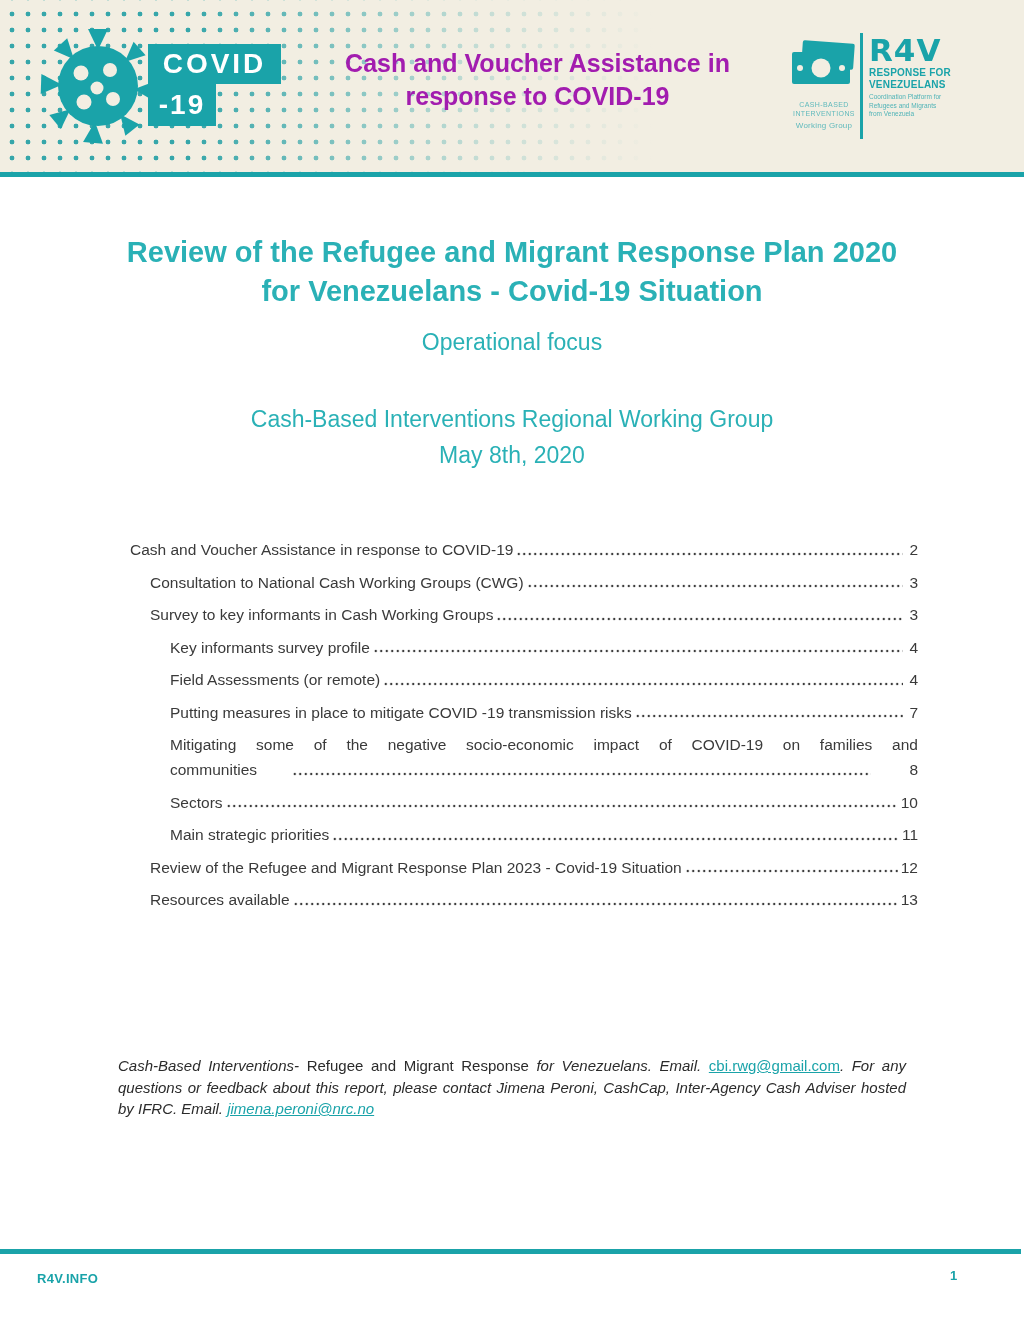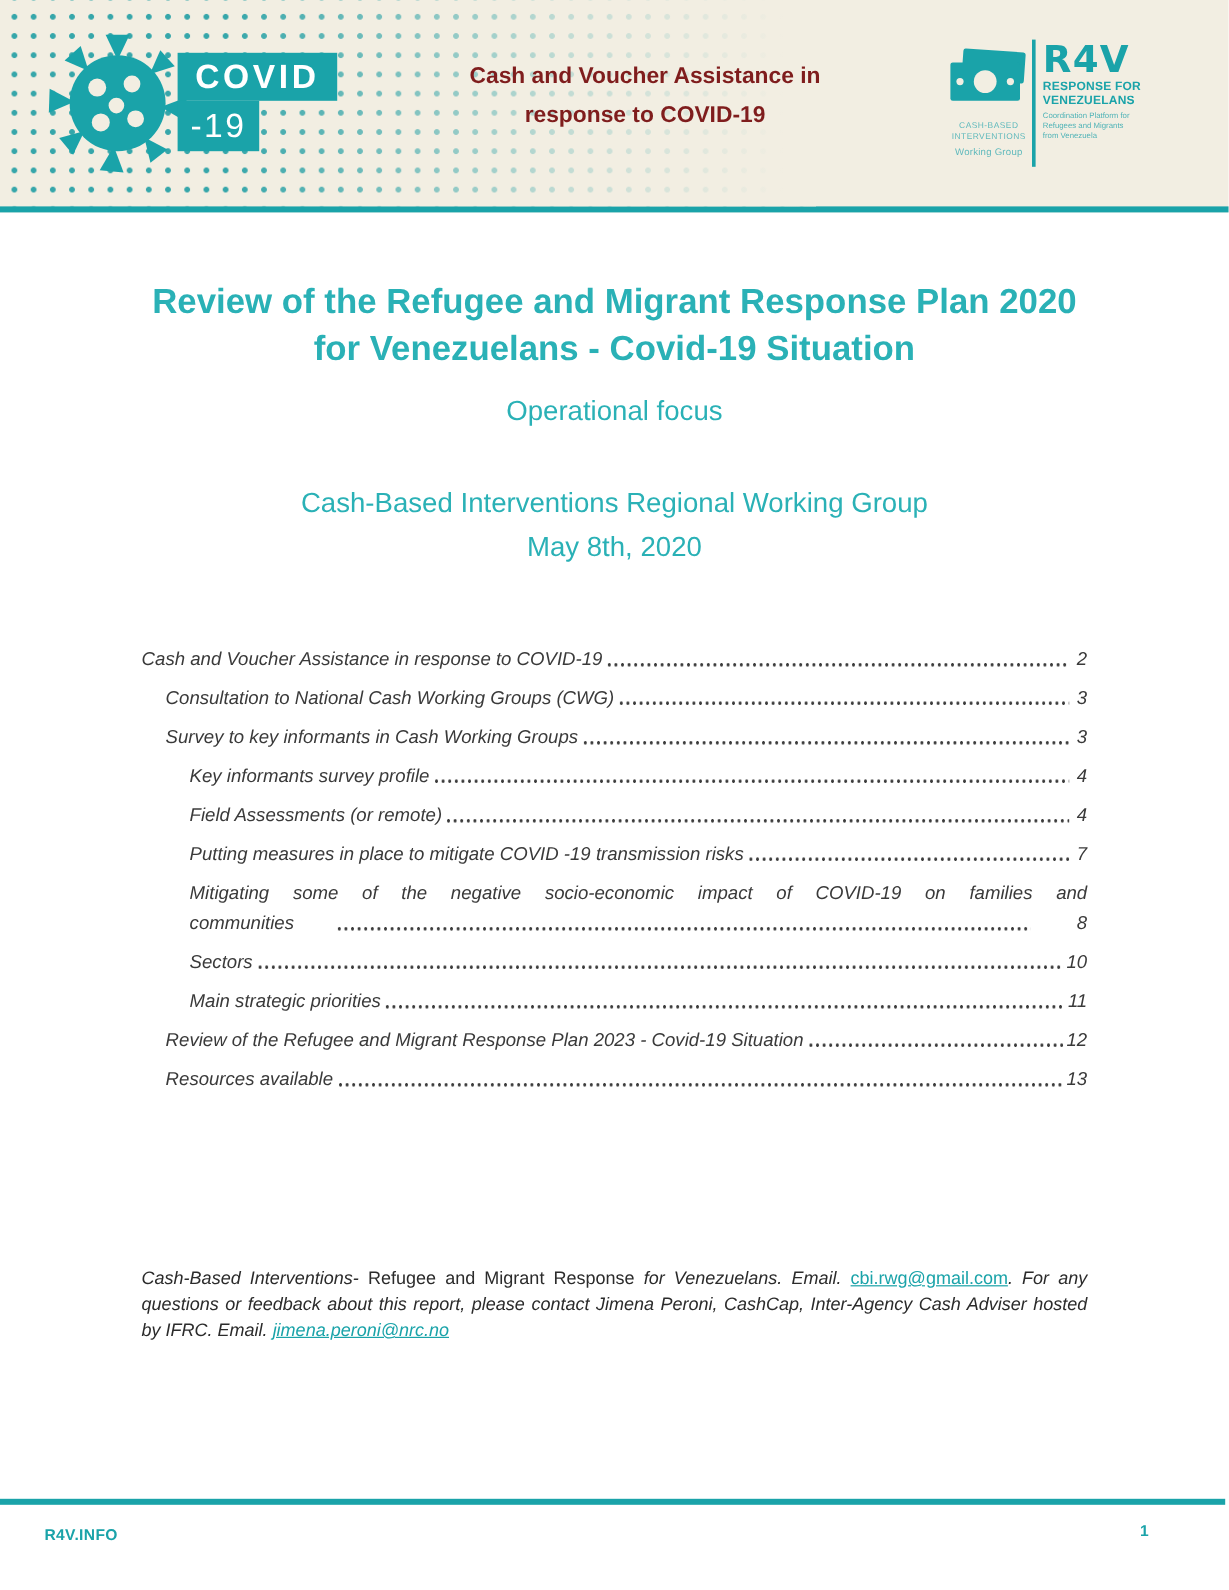--- a/index.html
+++ b/index.html
@@ -16,38 +16,38 @@
   
   .header{position:absolute;left:0;top:0;width:1024px;height:177px;background:var(--cream);border-bottom:5px solid var(--teal);}
   .halftone{position:absolute;left:0;top:0;width:680px;height:172px;
     background-image:radial-gradient(circle,rgba(21,154,160,.85) 2.1px,rgba(0,0,0,0) 2.7px);
     background-size:16px 16px;background-position:4px 6px;}
   .halftone-fade{position:absolute;left:0;top:0;width:680px;height:172px;
     background:linear-gradient(90deg,rgba(242,238,226,0) 0%,rgba(242,238,226,0) 28%,rgba(242,238,226,.75) 70%,var(--cream) 96%);}
   .virus{position:absolute;left:36px;top:24px;}
   .covid-logo{position:absolute;left:148px;top:44px;}
   .covid-box1{width:133px;height:40px;background:var(--teal);color:#fff;font-weight:bold;font-size:28px;letter-spacing:3px;display:flex;align-items:center;justify-content:center;}
-  .covid-box2{width:68px;height:42px;background:var(--teal);color:#fff;font-weight:normal;font-size:28px;letter-spacing:2px;display:flex;align-items:center;justify-content:center;}
-  .header-title{position:absolute;left:300px;top:47px;width:475px;text-align:center;color:#7f1d1d;font-size:19px;font-weight:bold;line-height:33px;}
+  .covid-box2{width:68px;height:42px;background:var(--teal);color:#fff;font-weight:bold;font-size:28px;letter-spacing:2px;display:flex;align-items:center;justify-content:center;}
+  .header-title{position:absolute;left:300px;top:47px;width:475px;text-align:center;color:#a21caf;font-size:25px;font-weight:bold;line-height:33px;}
   .cbi-logo{position:absolute;left:788px;top:40px;width:72px;text-align:center;}
   .cbi-text{margin-top:8px;color:#5fb9bc;font-size:7px;line-height:9px;letter-spacing:.4px;}
   .cbi-text .wg{font-size:8px;margin-top:3px;letter-spacing:.2px;}
   .logo-divider{position:absolute;left:860px;top:33px;width:3px;height:106px;background:var(--teal);}
   .r4v{position:absolute;left:869px;top:33px;width:110px;color:var(--teal);}
   .r4v-word{font-size:31px;font-weight:800;letter-spacing:1px;line-height:34px;font-family:"DejaVu Sans",sans-serif;}
   .r4v-sub{font-size:10px;font-weight:bold;line-height:12px;letter-spacing:.2px;}
   .r4v-tag{font-size:6.5px;line-height:8.5px;color:#4fb3b7;margin-top:2px;}
 
   
   .doc-title{position:absolute;left:0;top:233px;width:1024px;text-align:center;color:var(--teal-bright);font-size:29px;font-weight:bold;line-height:39px;}
   .subtitle{position:absolute;left:0;top:329px;width:1024px;text-align:center;color:var(--teal-bright);font-size:23px;}
   .group-heading{position:absolute;left:0;top:401px;width:1024px;text-align:center;color:var(--teal-bright);font-size:23px;line-height:36px;}
 
   
-  .toc{position:absolute;left:118px;top:539px;width:788px;color:var(--text);font-size:15.5px;font-style:italic;}
+  .toc{position:absolute;left:130px;top:539px;width:788px;color:var(--text);font-size:15.5px;}
   .toc-row{display:flex;align-items:flex-end;line-height:21px;margin-bottom:11.5px;}
   .toc-row.lvl1{padding-left:20px;}
   .toc-row.lvl2{padding-left:40px;}
   .toc-label{white-space:nowrap;}
   .dots{flex:1;margin:0 3px;align-self:stretch;
     background-image:radial-gradient(circle,#3c3c3c 1.05px,rgba(0,0,0,0) 1.5px);
     background-size:5.5px 5.5px;background-repeat:repeat-x;background-position:left calc(100% - 4px);}
   .toc-page{white-space:nowrap;text-align:right;min-width:12px;}
   .toc-wrap1{text-align:justify;text-align-last:justify;line-height:21px;margin-bottom:4px;}
   .toc-row.cont{margin-top:0;gap:32px;}

